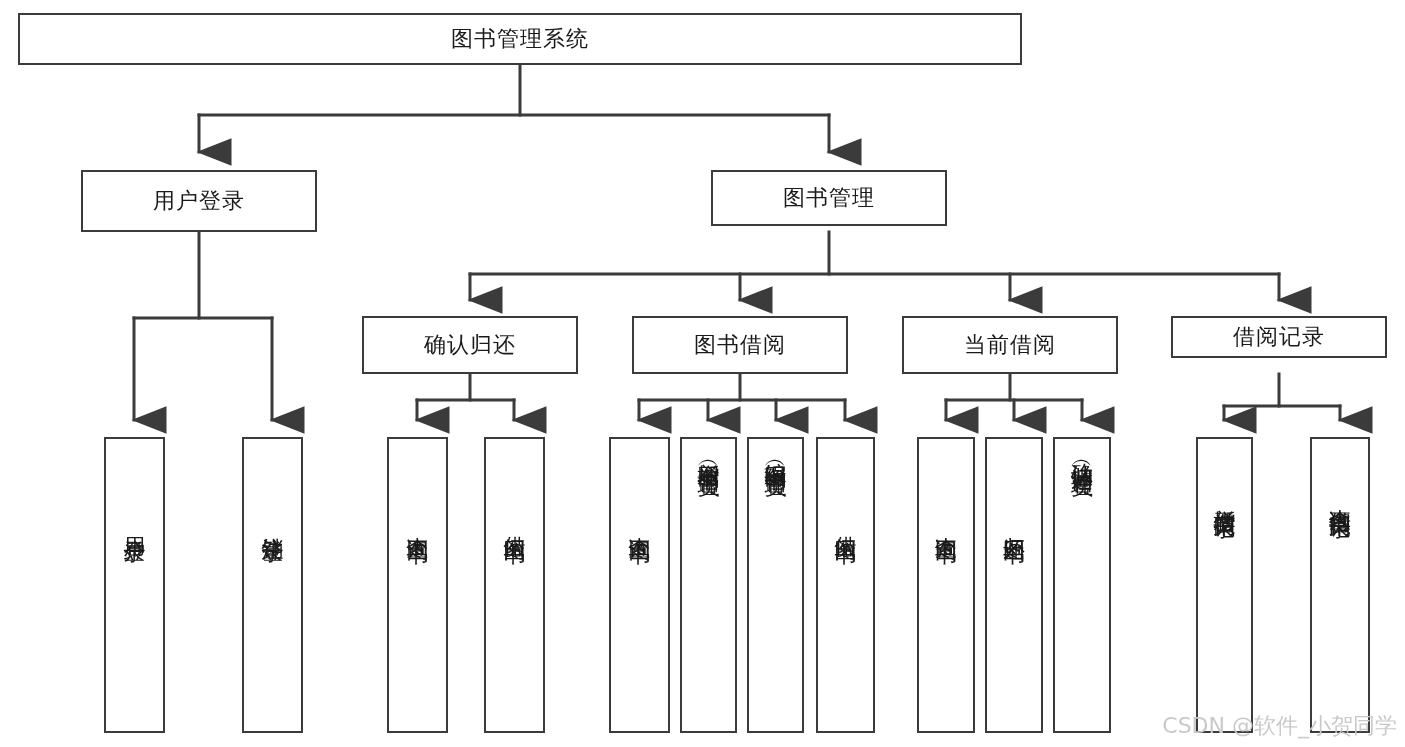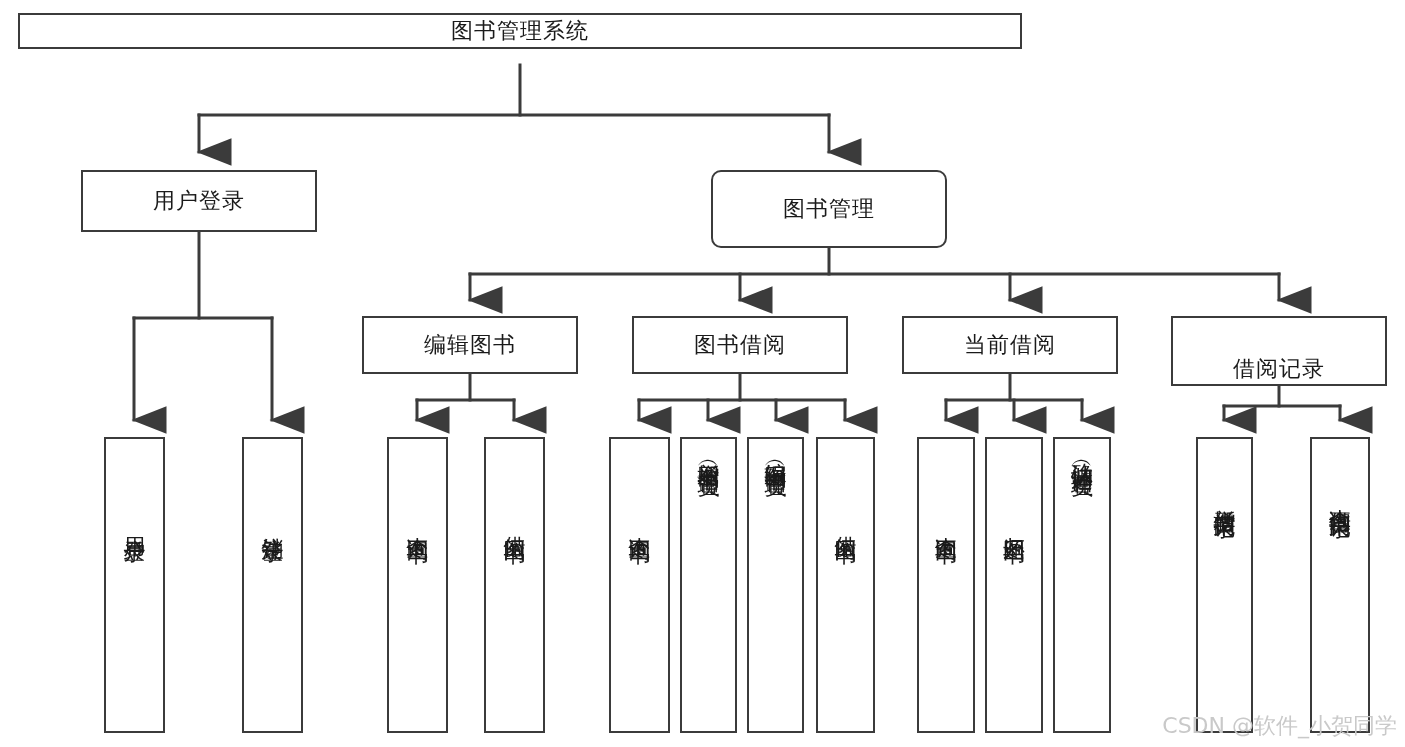--- a/index.html
+++ b/index.html
@@ -125,41 +125,41 @@
       <path d="M 1014 400 L 1014 420" marker-end="url(#arrowdown)"></path>
       <path d="M 1082 400 L 1082 420" marker-end="url(#arrowdown)"></path>
 
       <path d="M 1279 374 L 1279 406"></path>
       <path d="M 1224 406 L 1340 406"></path>
       <path d="M 1224 406 L 1224 420" marker-end="url(#arrowdown)"></path>
       <path d="M 1340 406 L 1340 420" marker-end="url(#arrowdown)"></path>
     </g>
   </svg>
 
-  <div class="node-box horiz" style="left: 18px; top: 13px; width: 1004px; height: 36px;">
+  <div class="node-box horiz" style="left: 18px; top: 13px; width: 1004px; height: 52px;">
     <span>图书管理系统</span>
   </div>
 
   <div class="node-box horiz" style="left: 81px; top: 170px; width: 236px; height: 62px;">
     <span>用户登录</span>
   </div>
-  <div class="node-box horiz" style="left: 711px; top: 170px; width: 236px; height: 78px; border-radius: 10px;">
+  <div class="node-box horiz" style="left: 711px; top: 170px; width: 236px; height: 56px;">
     <span>图书管理</span>
   </div>
 
   <div class="node-box horiz" style="left: 362px; top: 316px; width: 216px; height: 58px;">
-    <span>编辑图书</span>
+    <span>确认归还</span>
   </div>
   <div class="node-box horiz" style="left: 902px; top: 316px; width: 216px; height: 58px;">
     <span>当前借阅</span>
   </div>
   <div class="node-box horiz" style="left: 632px; top: 316px; width: 216px; height: 58px;">
     <span>图书借阅</span>
   </div>
-  <div class="node-box horiz" style="left: 1171px; top: 316px; width: 216px; height: 70px; align-items: flex-end;">
+  <div class="node-box horiz" style="left: 1171px; top: 316px; width: 216px; height: 42px;">
     <span>借阅记录</span>
   </div>
 
   <div class="node-box vert mid" style="left: 104px; top: 437px; width: 61px; height: 296px;">
     <span class="vert-label">用户登录</span>
   </div>
   <div class="node-box vert mid" style="left: 242px; top: 437px; width: 61px; height: 296px;">
     <span class="vert-label">注销登录</span>
   </div>
   <div class="node-box vert mid" style="left: 387px; top: 437px; width: 61px; height: 296px;">

